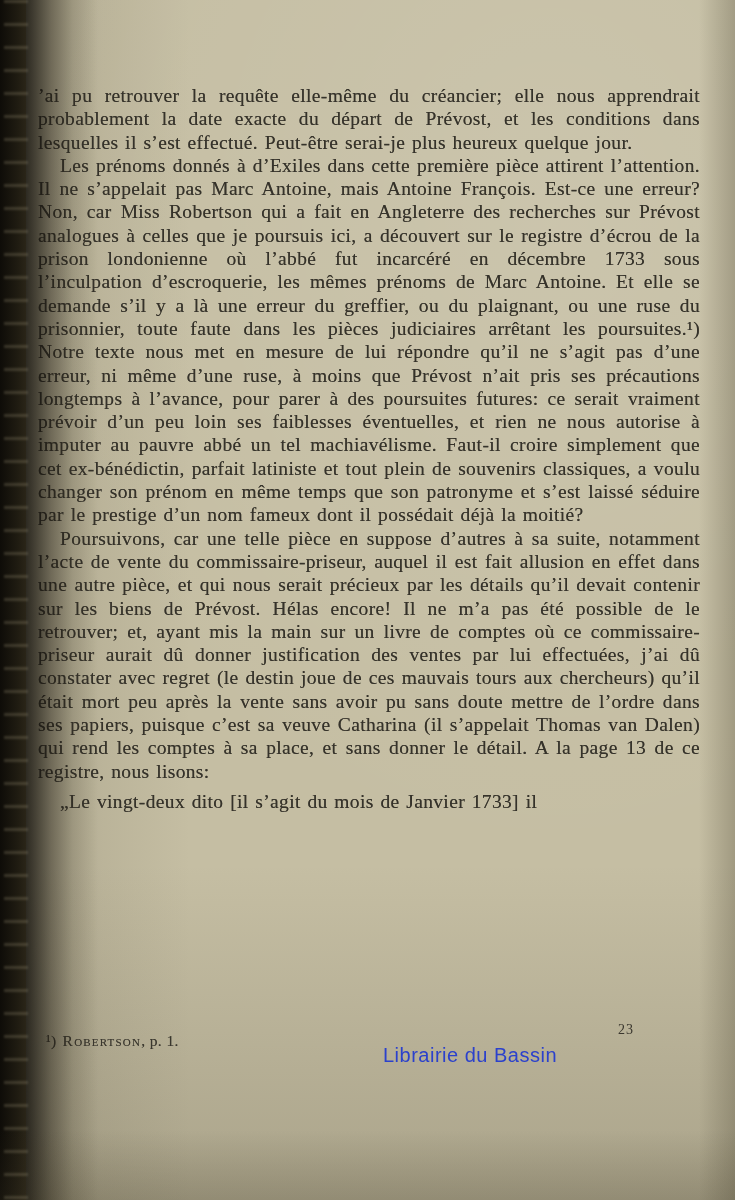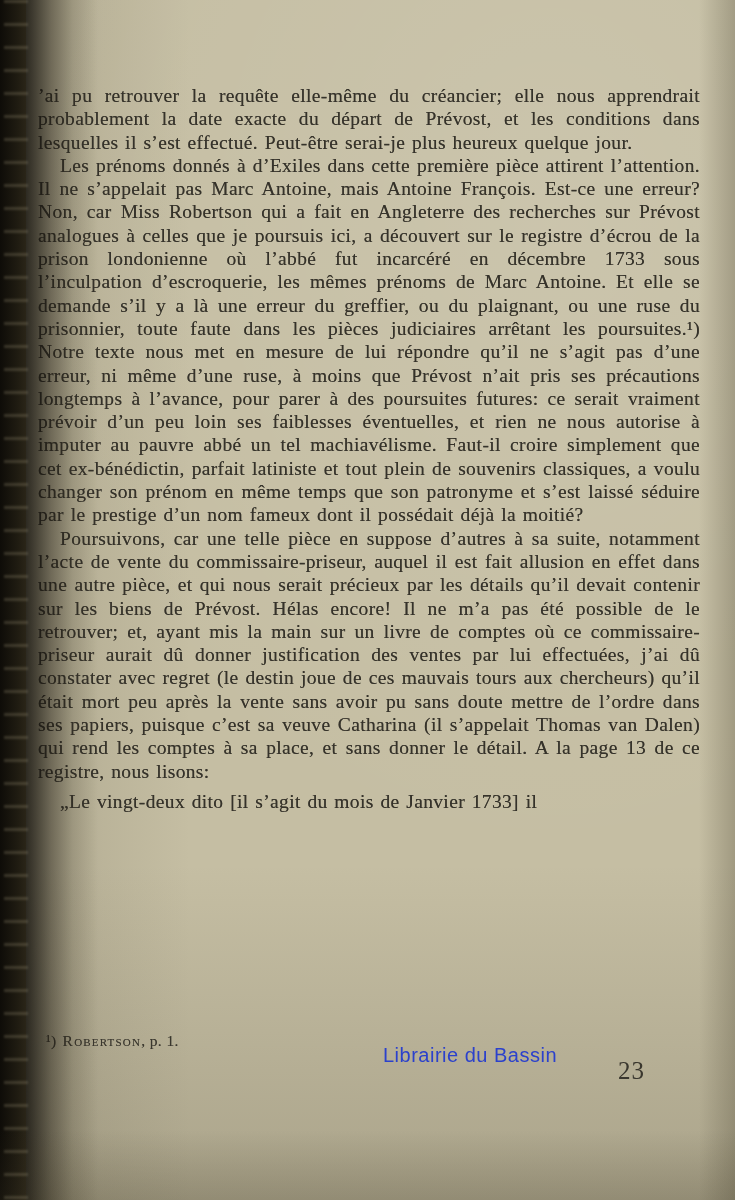--- a/index.html
+++ b/index.html
@@ -29,21 +29,21 @@
   .para.quote { margin-top:7px; text-align:left; }
   .footnote {
     position:absolute; left:46px; top:1032px;
     font-size:15.5px; color:#3a372e; letter-spacing:0.4px;
     text-shadow:0 0 0.5px rgba(58,55,46,0.6);
   }
   .footnote .marker { margin-right:6px; }
   .smallcaps { font-variant:small-caps; letter-spacing:1.2px; }
   .pagenum {
     position:absolute; left:618px; top:1022px;
-    font-size:25px; color:#3a372e; letter-spacing:1px; z-index:1;margin-top:35px;
+    font-size:14px; color:#3a372e; letter-spacing:1px; z-index:1;
   }
   .watermark {
     position:absolute; left:383px; top:1044px;
     font-size:20px; color:#2b41cc;
     font-family:"Liberation Sans","DejaVu Sans",sans-serif;
     letter-spacing:0.5px; z-index:2;
   }
   .gutter {
     position:absolute; left:0; top:0; width:26px; height:100%;
     background:linear-gradient(to right,#0e0c08,#201c12 70%,#2a2518); z-index:3;

